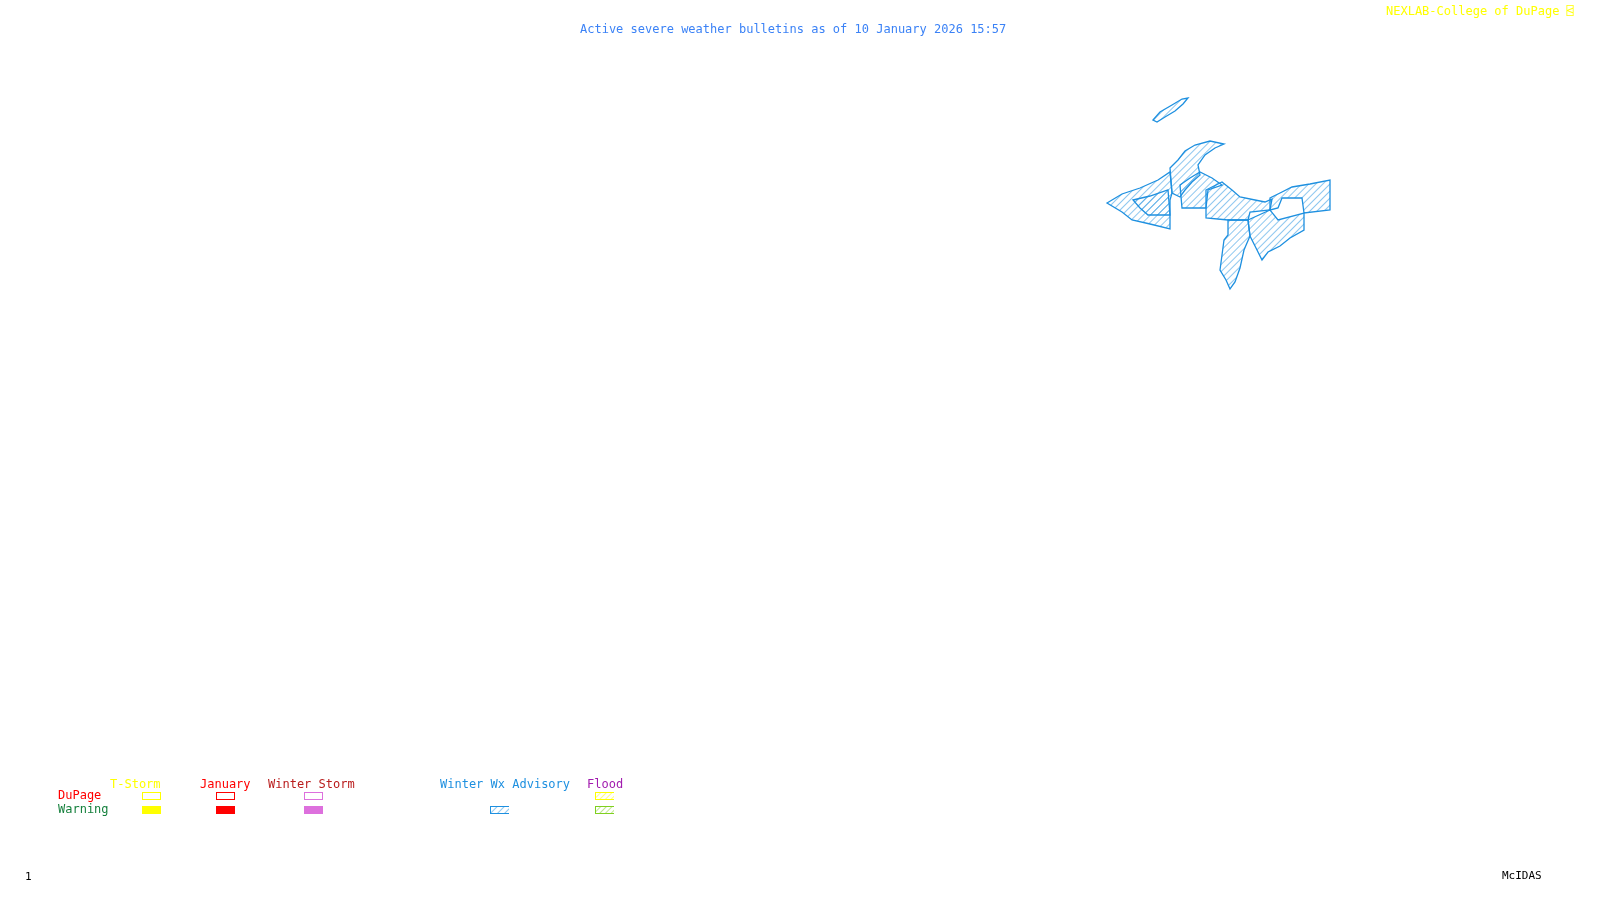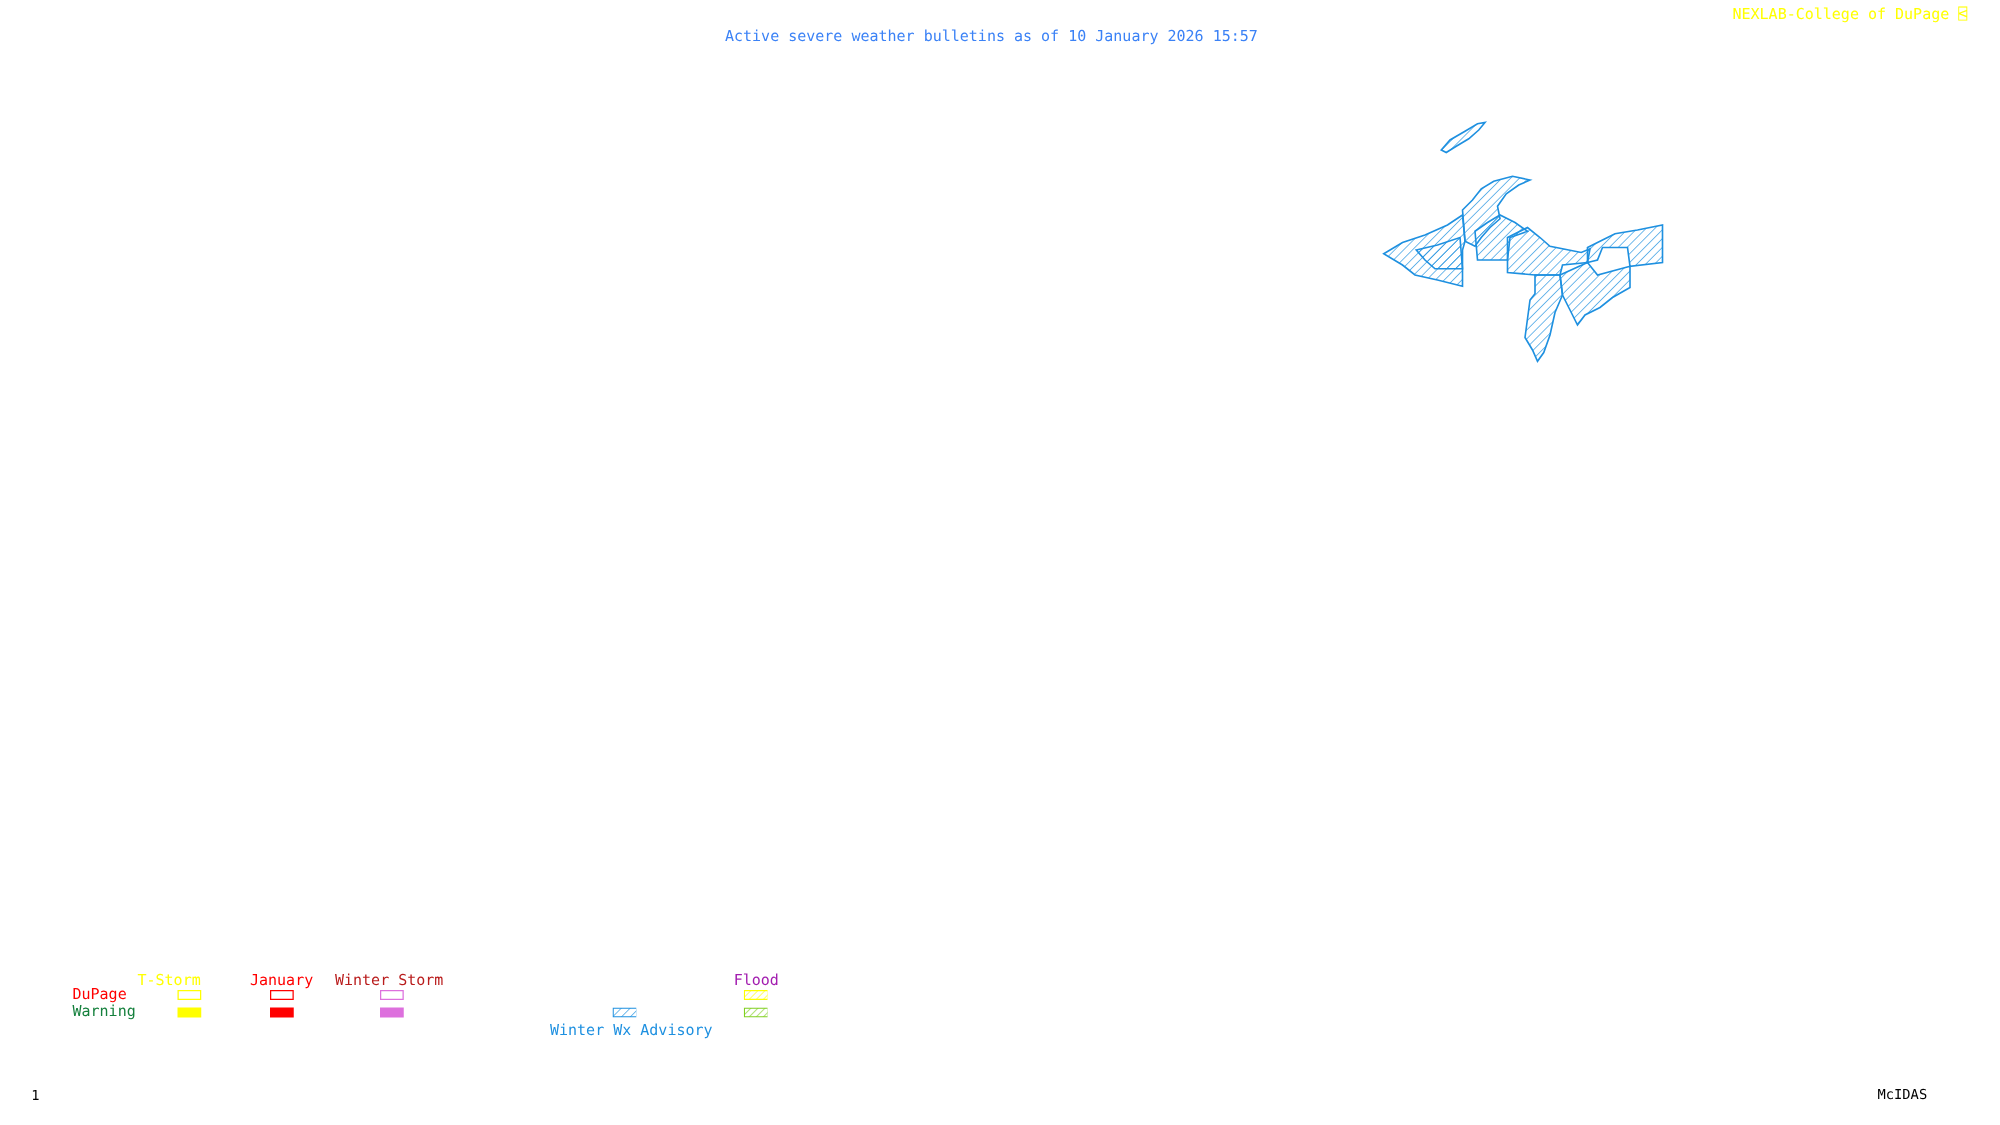--- a/index.html
+++ b/index.html
@@ -45,21 +45,21 @@
   </g>
 </svg>
 
 <div id="legend">
   <div class="legend-label" style="left: 58px; top: 789px; color: rgb(255, 0, 0);">DuPage</div>
   <div class="legend-label" style="left: 58px; top: 803px; color: #15803d;">Warning</div>
 
   <div class="legend-label" style="left:110px;top:778px;color:#ffff00;">T-Storm</div>
   <div class="legend-label" style="left:200px;top:778px;color:#ff0000;">January</div>
   <div class="legend-label" style="left:268px;top:778px;color:#b91c1c;">Winter Storm</div>
-  <div class="legend-label" style="left:440px;top:778px;color:#1e90e0;margin-top:40px;">Winter Wx Advisory</div>
+  <div class="legend-label" style="left:440px;top:778px;color:#1e90e0;">Winter Wx Advisory</div>
   <div class="legend-label" style="left:587px;top:778px;color:#a21caf;">Flood</div>
 
   <div class="swatch" style="left:142px;top:792px;border:1px solid #ffff00;"></div>
   <div class="swatch" style="left:142px;top:806px;background:#ffff00;"></div>
   <div class="swatch" style="left:216px;top:792px;border:1px solid #ff0000;"></div>
   <div class="swatch" style="left:216px;top:806px;background:#ff0000;"></div>
   <div class="swatch" style="left:304px;top:792px;border:1px solid #dd70dd;"></div>
   <div class="swatch" style="left:304px;top:806px;background:#dd70dd;"></div>
   <svg class="swatch" style="left:490px;top:806px;" width="21" height="9">
     <rect x="0.5" y="0.5" width="19" height="7" fill="url(#hatch-blue)" stroke="#1e90e0"></rect>

